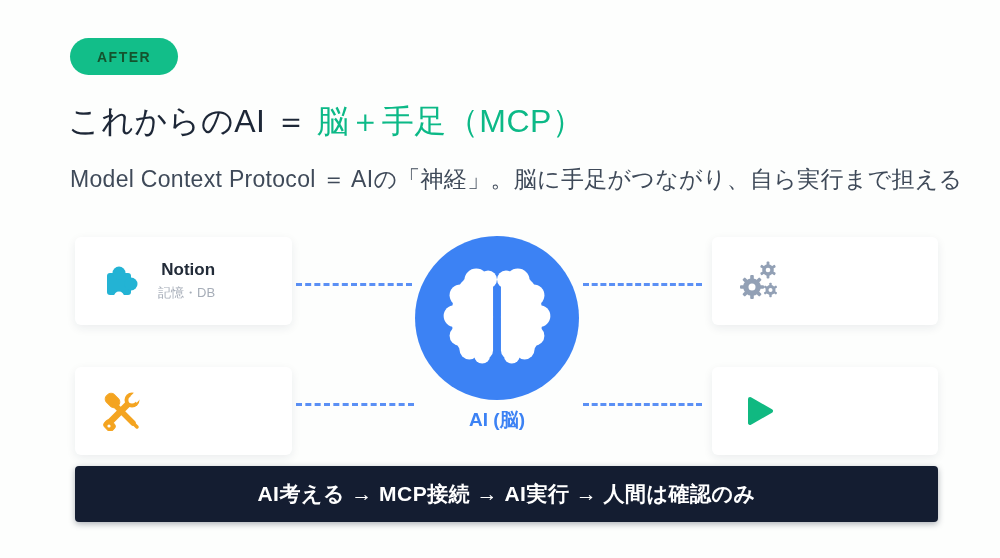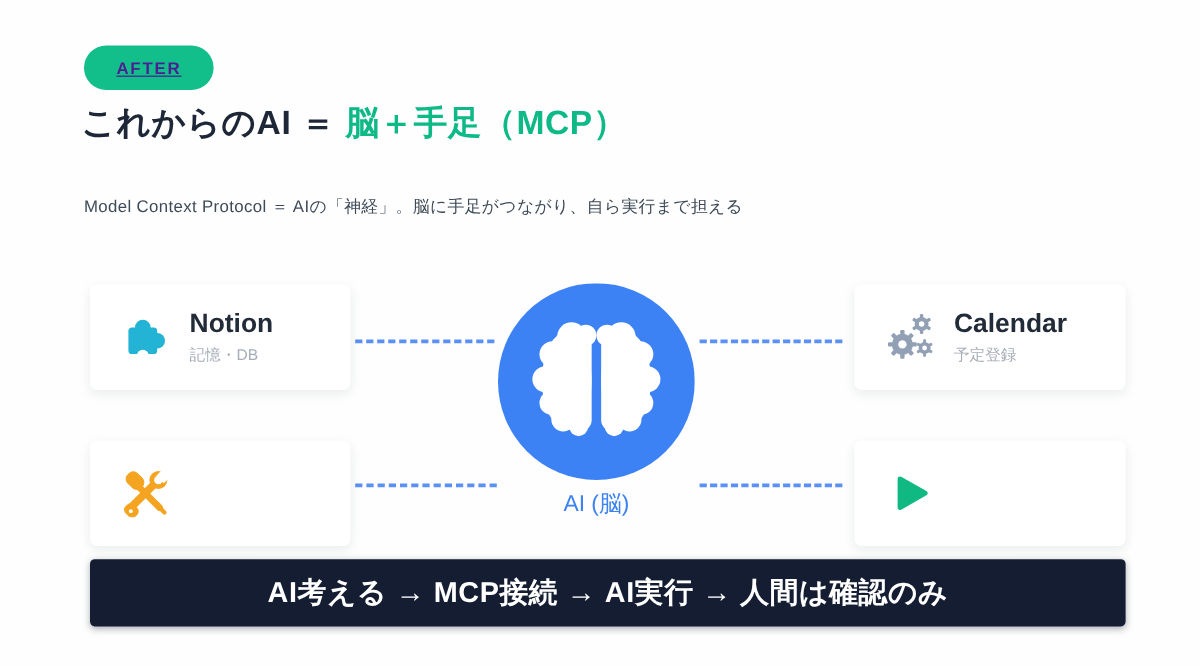--- a/index.html
+++ b/index.html
@@ -4,65 +4,65 @@
 <style>
   html,body { margin:0; padding:0; background:#ffffff; }
   .slide {
     position:relative; width:1000px; height:558px; overflow:hidden;
     background:#fdfefd; border-right:2px solid #e4e6e9;
     font-family:"Liberation Sans","DejaVu Sans",sans-serif;
   }
   
   .badge {
     position:absolute; left:70px; top:38px; height:37px; padding:0 27px;
-    background:#12be89; border-radius:19px; color:#4c1d95;
+    background:#12be89; border-radius:19px; color:#14532d;
     font-size:14px; font-weight:700; letter-spacing:1.5px;
-    display:flex; align-items:center;text-decoration:underline;
+    display:flex; align-items:center;
   }
   
   .title {
-    position:absolute; left:68px; top:84px; font-size:28px; font-weight:700;
+    position:absolute; left:68px; top:100px; font-size:32px; font-weight:400;
     color:#1d2737; letter-spacing:0.5px; white-space:nowrap;
   }
   .title .green { color:#0cb987; }
   .subtitle {
-    position:absolute; left:70px; top:164px; font-size:14px; color:#3f4a59;
+    position:absolute; left:70px; top:164px; font-size:23px; color:#3f4a59;
     letter-spacing:0.3px; white-space:nowrap;
   }
   
   .card {
     position:absolute; height:88px; background:#ffffff; border-radius:6px;
     box-shadow:0 3px 10px rgba(20,35,60,0.08);
     display:flex; align-items:center; padding-left:26px; box-sizing:border-box; gap:17px;
   }
   .card.notion   { left:75px;  top:237px; width:217px; }
   .card.mail     { left:75px;  top:367px; width:217px; }
   .card.calendar { left:712px; top:237px; width:226px; }
   .card.n8n      { left:712px; top:367px; width:226px; }
   .card .icon { width:40px; height:40px; flex:0 0 40px; }
-  .card .name { font-size:22px; font-weight:700; color:#222b38; line-height:1.2;text-align:right; }
+  .card .name { font-size:17px; font-weight:700; color:#222b38; line-height:1.2;text-align:right; }
   .card .desc { font-size:13px; color:#a6adb8; margin-top:3px; }
   
   .hub { position:absolute; left:415px; top:236px; width:164px; height:164px; }
   .hub-label {
     position:absolute; left:415px; top:407px; width:164px; text-align:center;
-    color:#3c82f4; font-size:19px; font-weight:400;
+    color:#3c82f4; font-size:19px; font-weight:700;
   }
   
   .dash { position:absolute; height:0; border-top:3px dashed #5b90f5; }
   .dash.tl { left:296px; top:283px; width:116px; }
   .dash.tr { left:583px; top:283px; width:119px; }
   .dash.bl { left:296px; top:403px; width:118px; }
   .dash.br { left:583px; top:403px; width:119px; }
   
   .footer {
     position:absolute; left:75px; top:466px; width:863px; height:56px;
     background:#141d31; border-radius:4px; box-shadow:0 2px 6px rgba(20,29,49,0.35);
     display:flex; align-items:center; justify-content:center;
-    color:#ffffff; font-size:24px; font-weight:700; letter-spacing:0.5px;
+    color:#ffffff; font-size:21px; font-weight:700; letter-spacing:0.5px;
   }
 </style>
 </head>
 <body>
 
 <div class="slide">
 
   <div class="badge">
     <span>AFTER</span>
   </div>
@@ -164,24 +164,20 @@
             <g transform="rotate(300)">
                 <rect x="-1.2" y="-7.2" width="2.4" height="3.4" rx="0.8"></rect>
               </g>
             <circle r="5"></circle>
           </g>
         </g>
         <circle cx="14" cy="26" r="3.5" fill="#ffffff"></circle>
         <circle cx="30" cy="9" r="2.3" fill="#ffffff"></circle>
         <circle cx="32.5" cy="29" r="2" fill="#ffffff"></circle>
       </svg>
-    </span>
-    <span>
-      <div class="name">Calendar</div>
-      <div class="desc">予定登録</div>
     </span>
   </div>
 
   <div class="card mail">
     <span class="icon">
       <svg viewBox="0 0 40 40" width="40" height="40">
         <g stroke="#f4a420" fill="#f4a420">
 
           <rect x="4" y="4" width="15" height="11" rx="4.5" transform="rotate(45 11.5 9.5)"></rect>
           <line x1="14" y1="14" x2="32" y2="32" stroke-width="5.5" stroke-linecap="round"></line>

